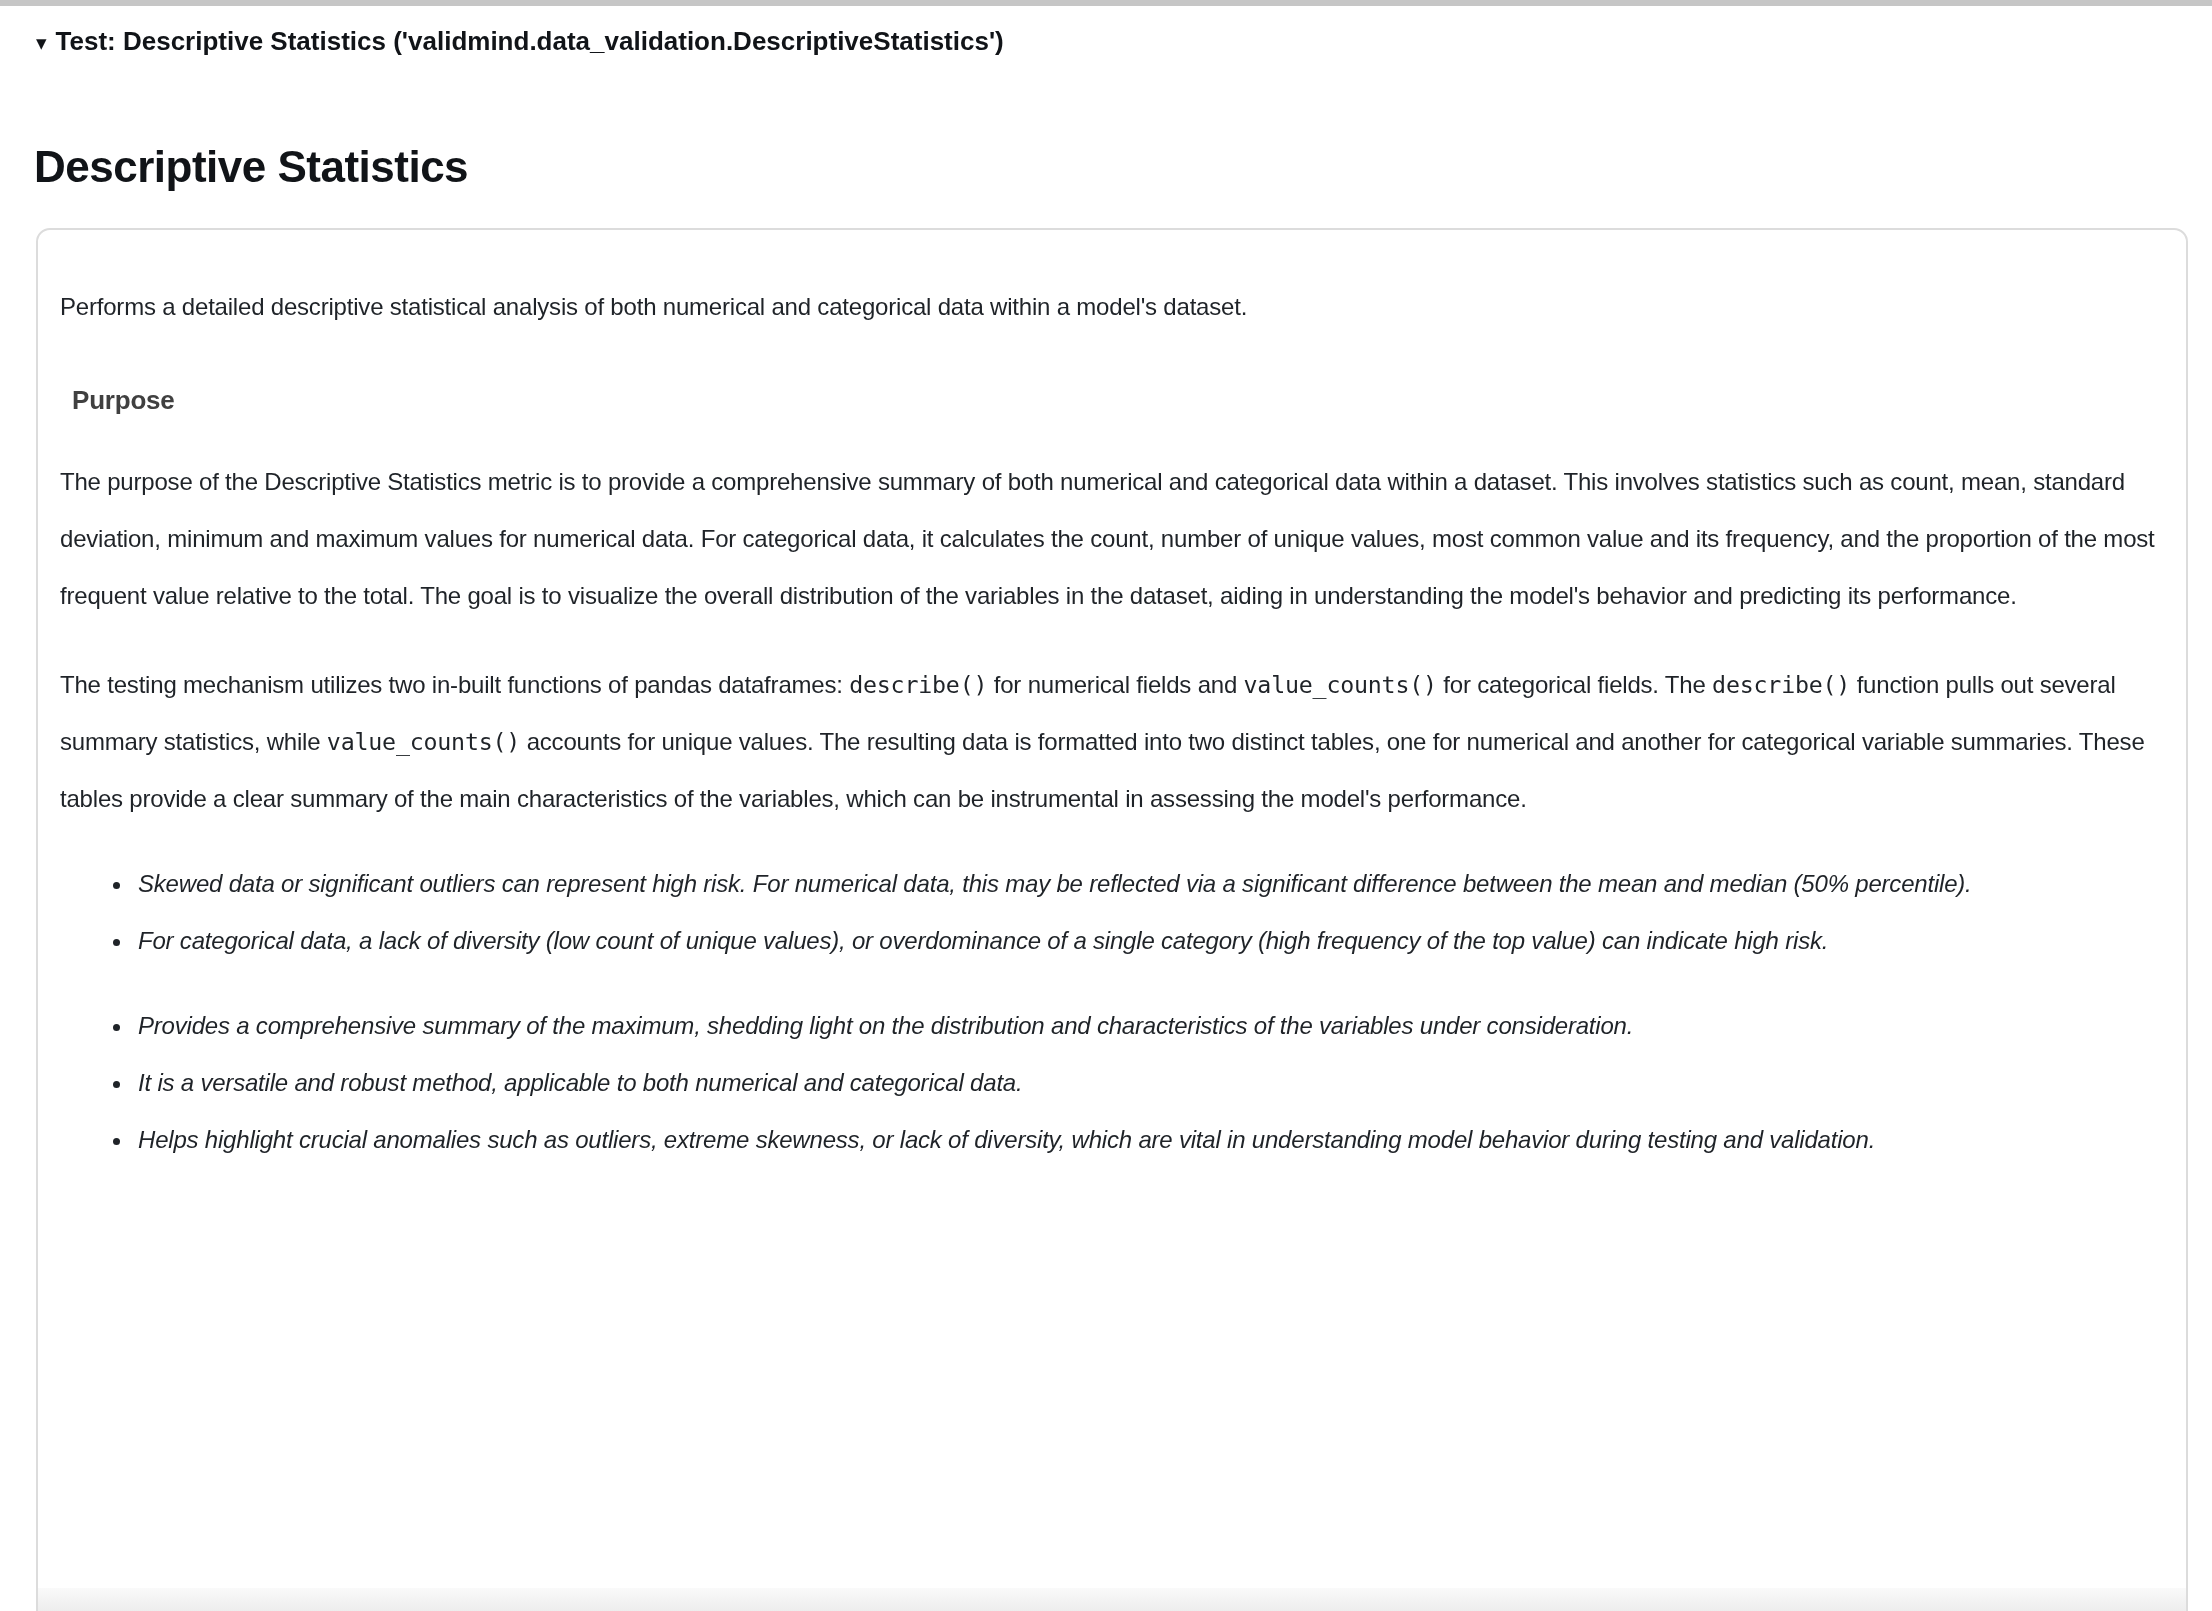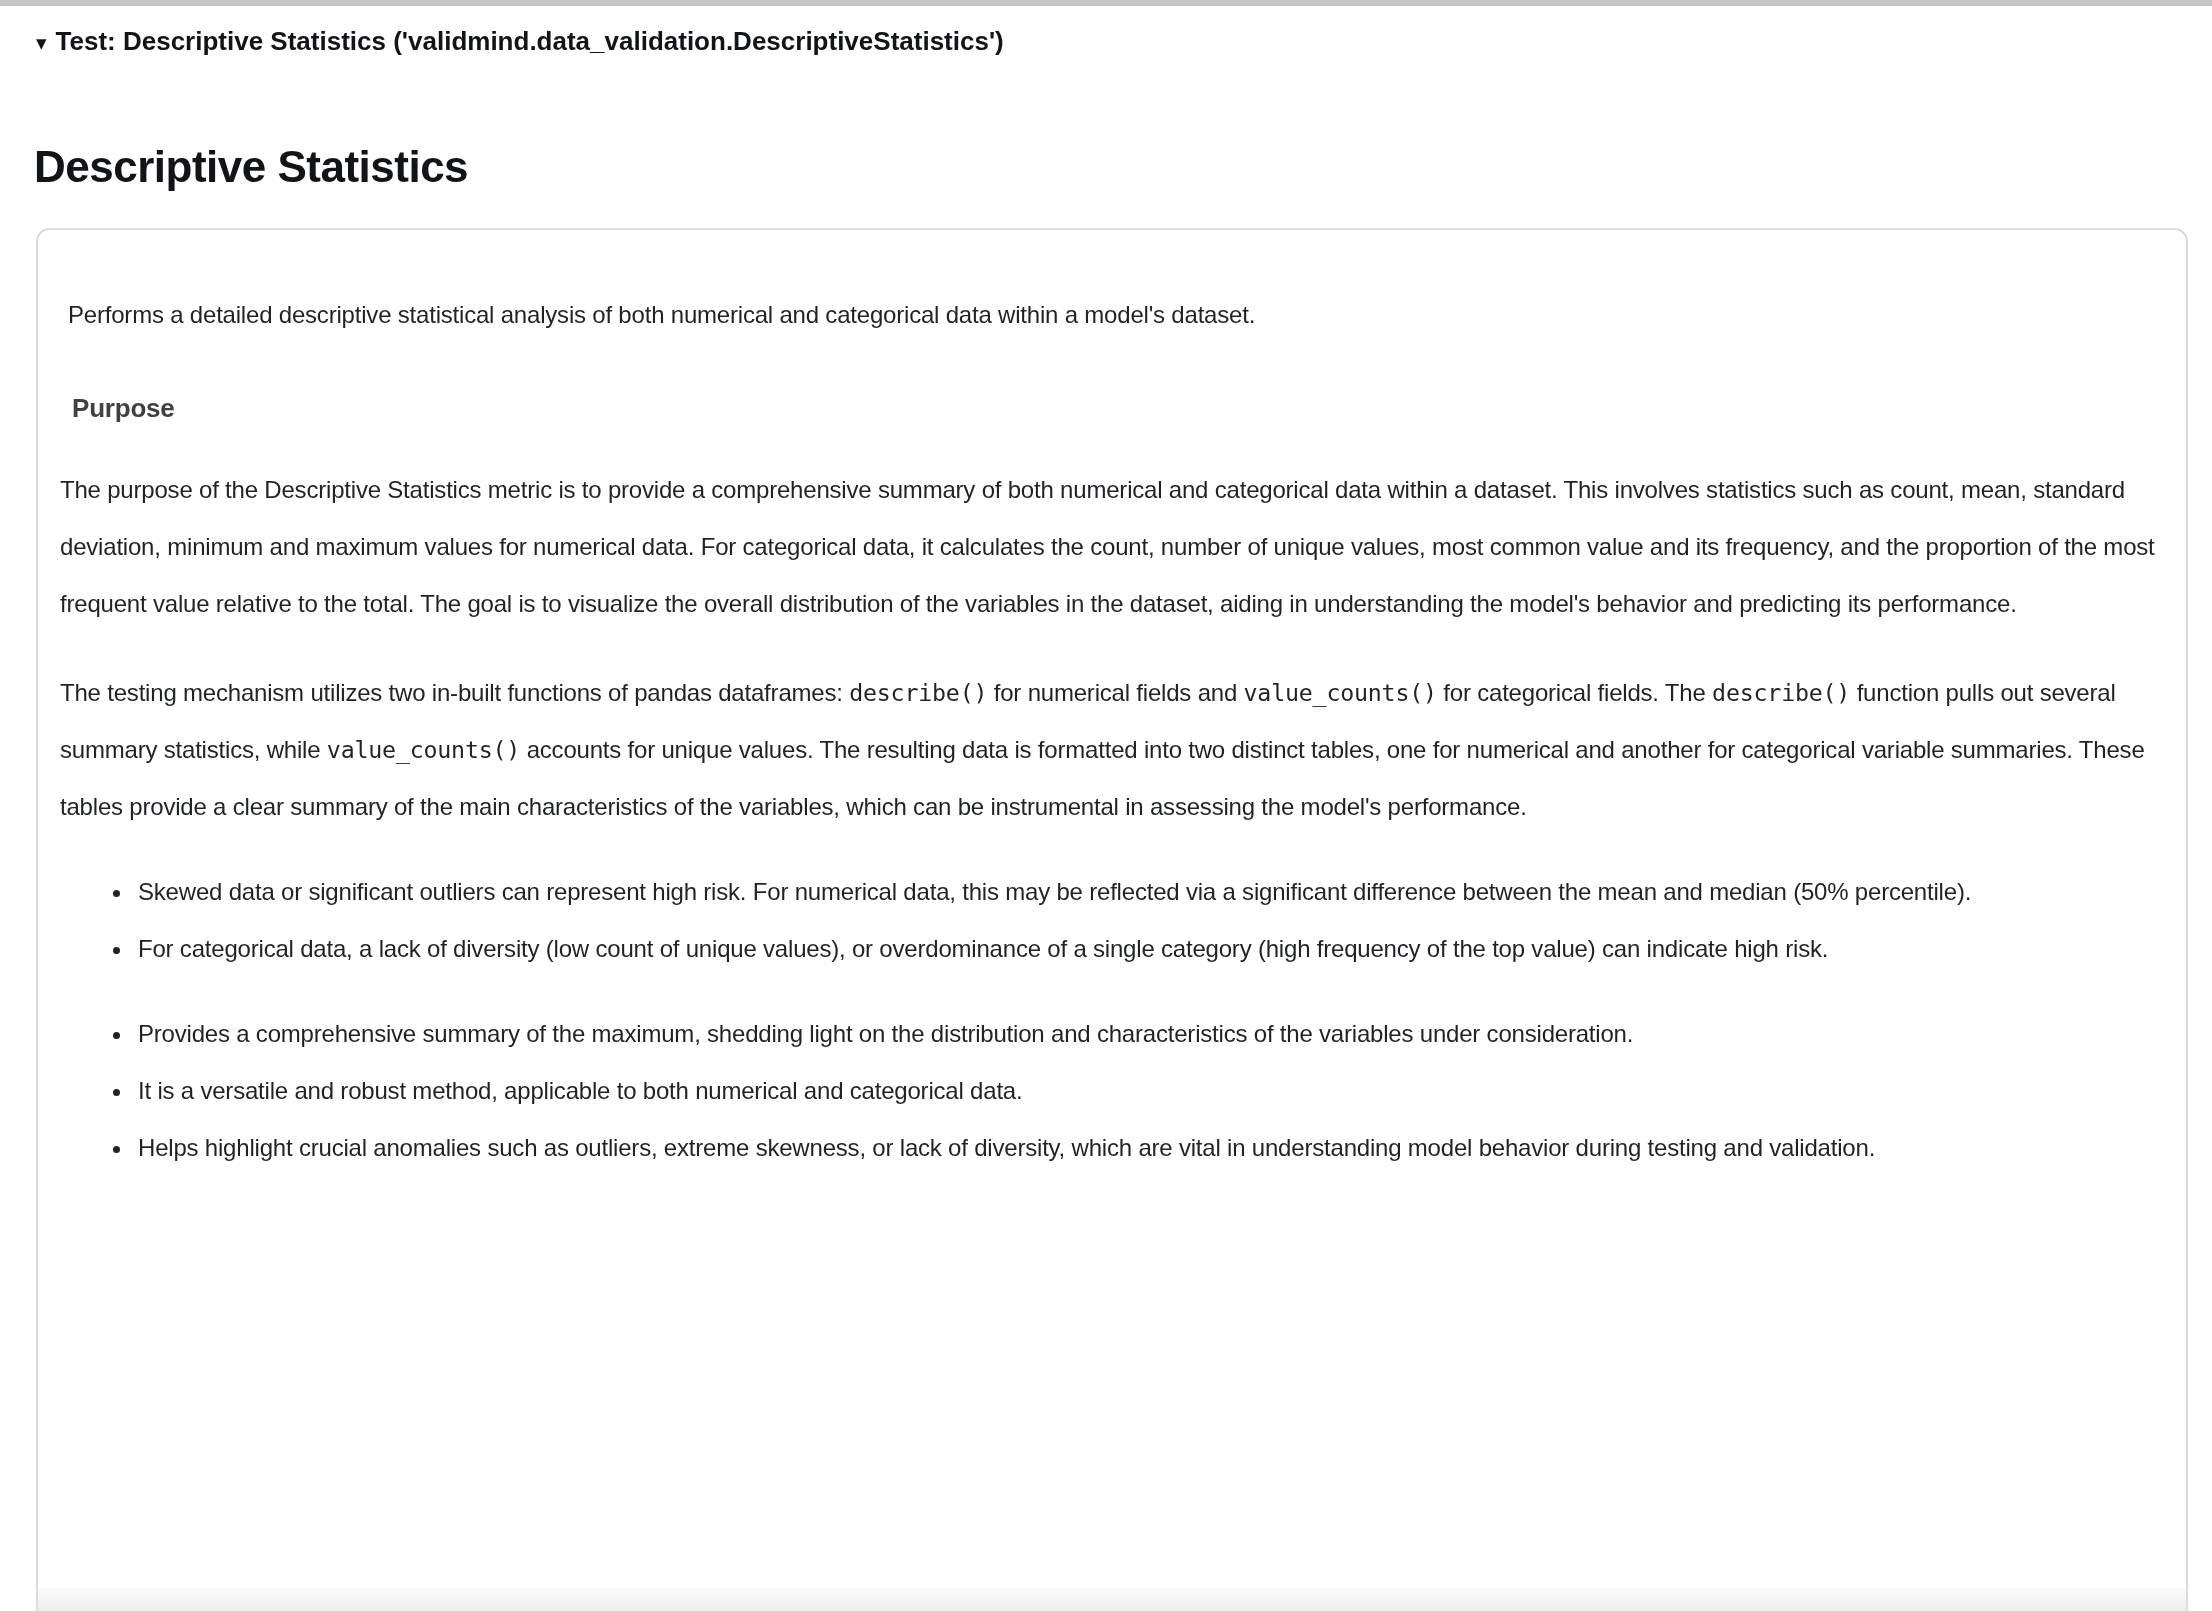--- a/index.html
+++ b/index.html
@@ -66,37 +66,38 @@
   .card-inner {
     padding: 48px 22px 0 22px;
     font-size: 24px;
     line-height: 57px;
   }
   .card-inner p,
   .card-inner li {
     letter-spacing: -0.2px;
   }
   .intro-paragraph {
-    margin: 8px;
+    margin: 0;
   }
   .card-inner h3 {
     margin: 44px 0 0 12px;
     font-size: 26px;
     font-weight: 700;
     line-height: 42px;
     letter-spacing: -0.2px;
     color: #404040;
   }
   .card-inner section p {
     margin: 32px 0 0 0;
   }
   .card-inner ul {
     margin: 28px 0 0 0;
     padding: 0 0 0 74px;
     list-style: disc outside;
+    font-style: italic;
   }
   .card-inner li {
     margin: 0;
     padding-left: 4px;
   }
   code {
     font-family: "DejaVu Sans Mono", "Liberation Mono", monospace;
     font-size: 0.97em;
     background: transparent;
     color: #1f2328;

